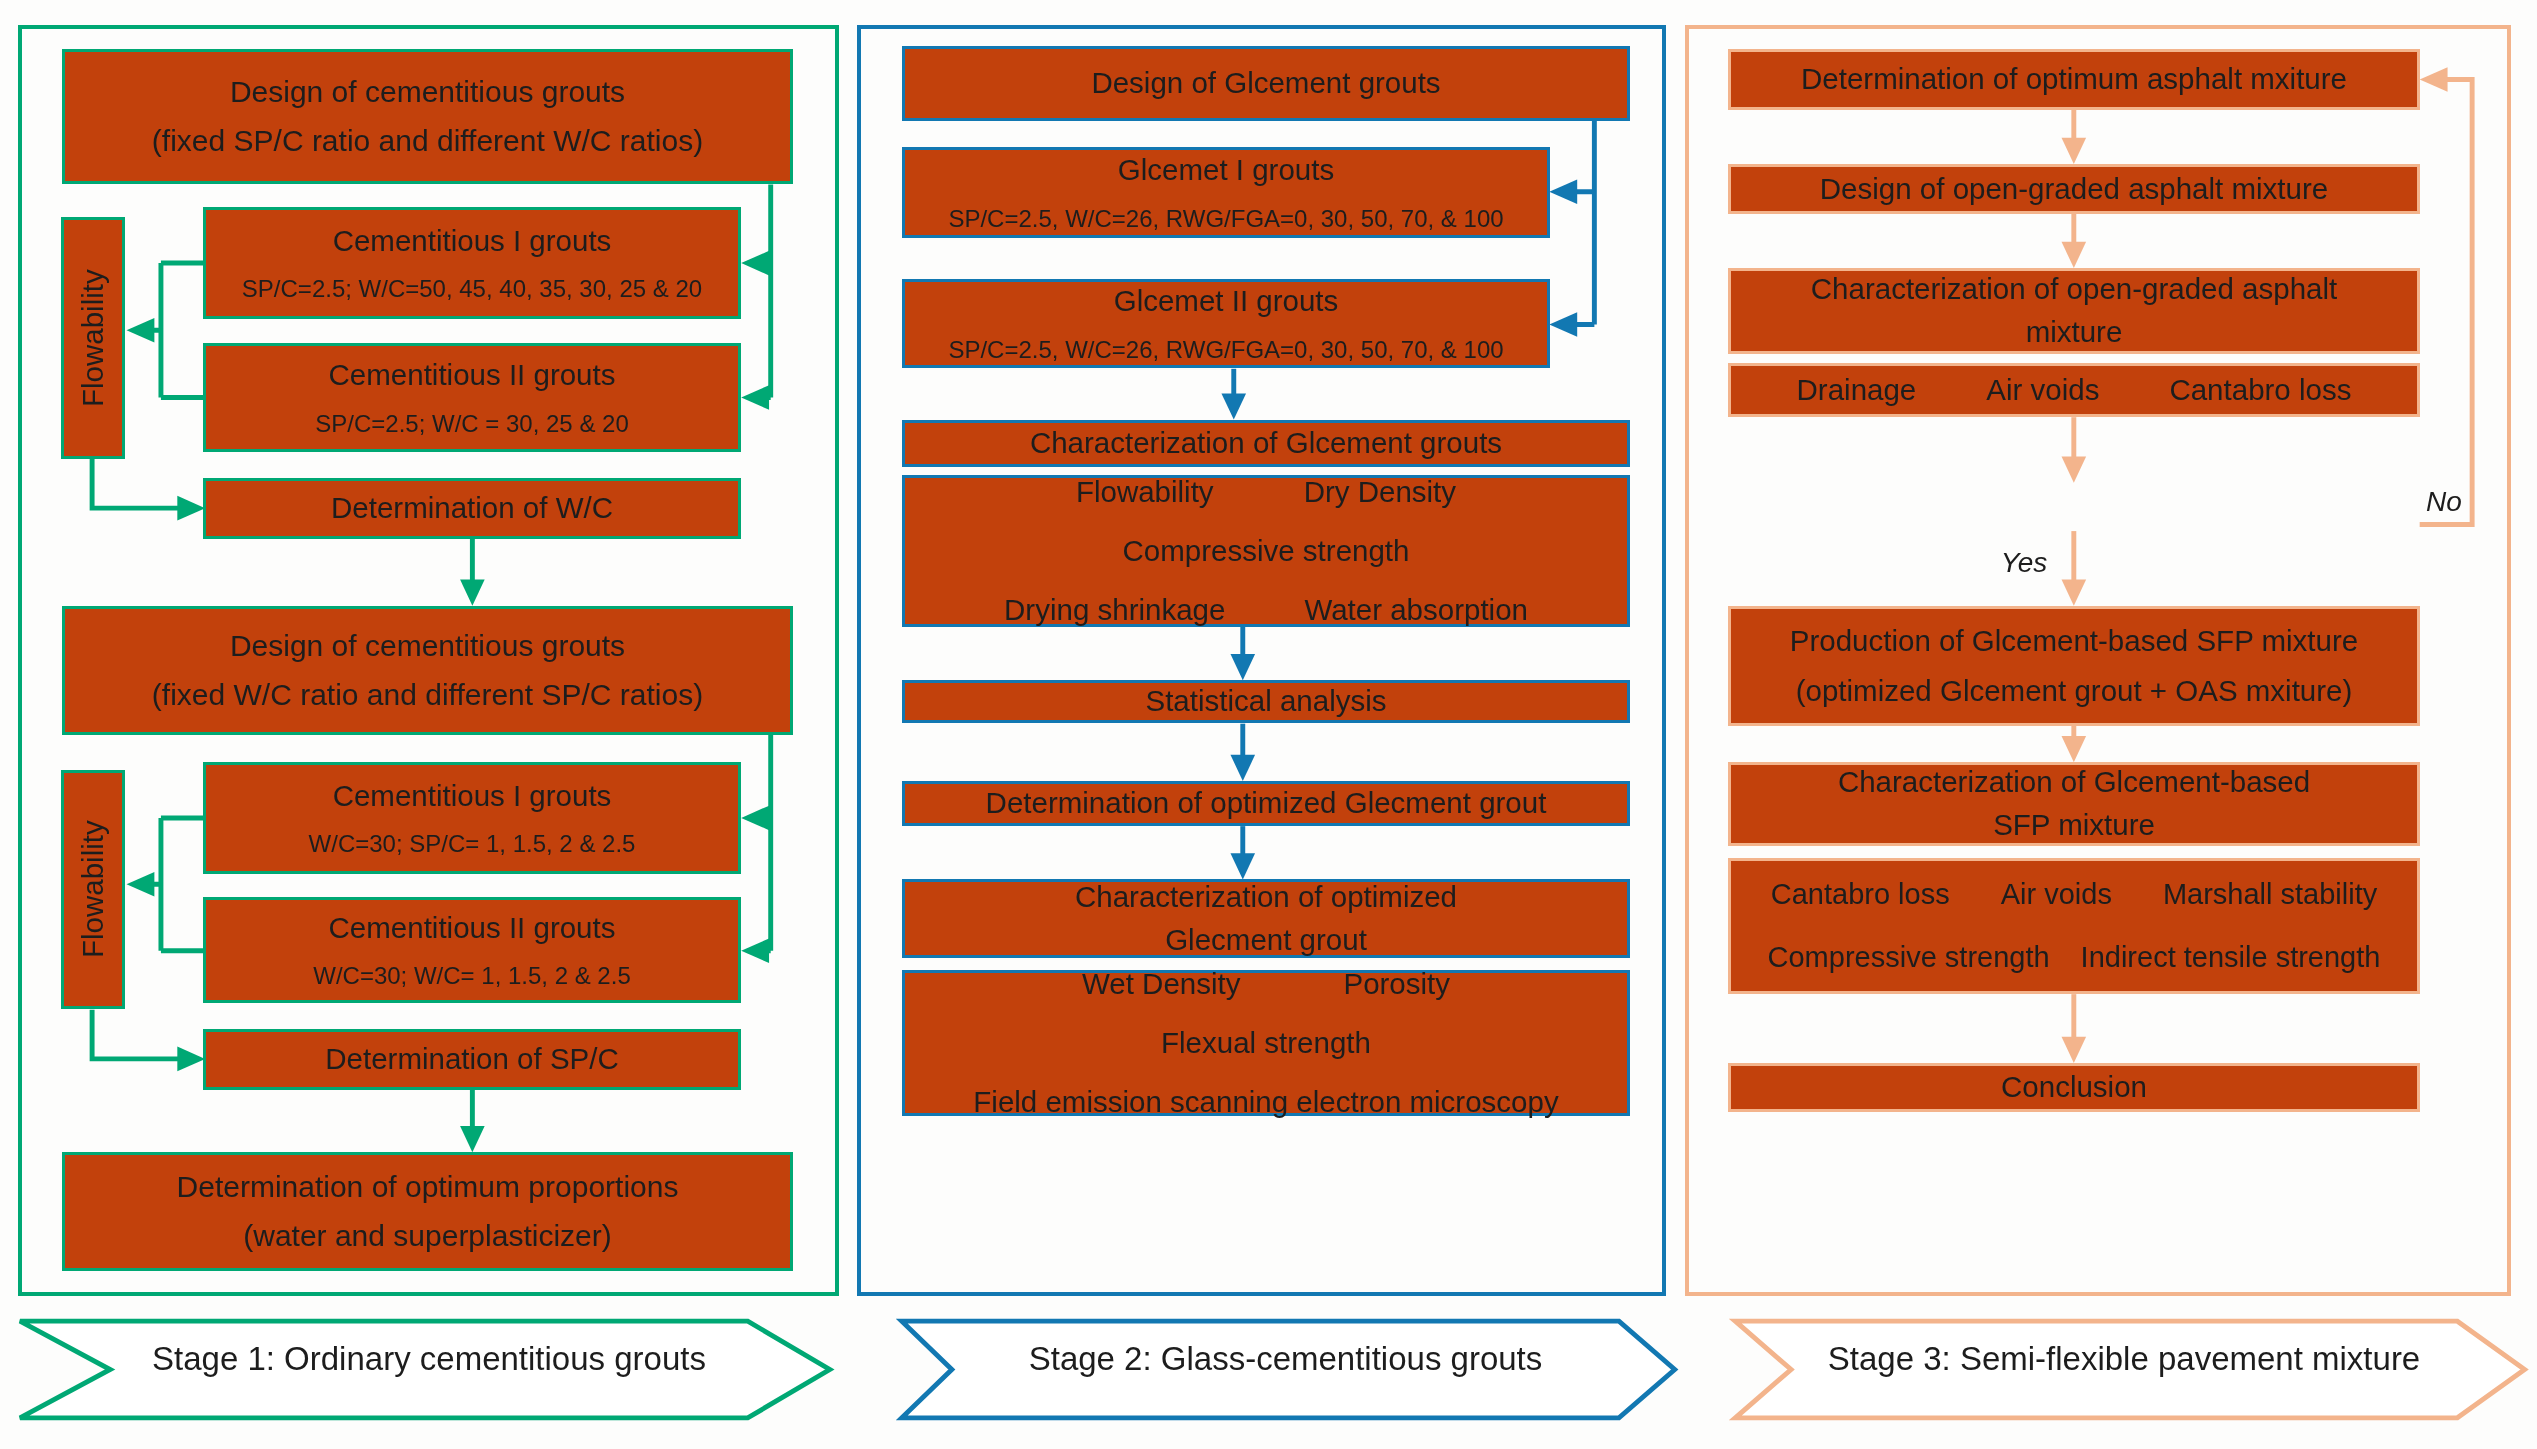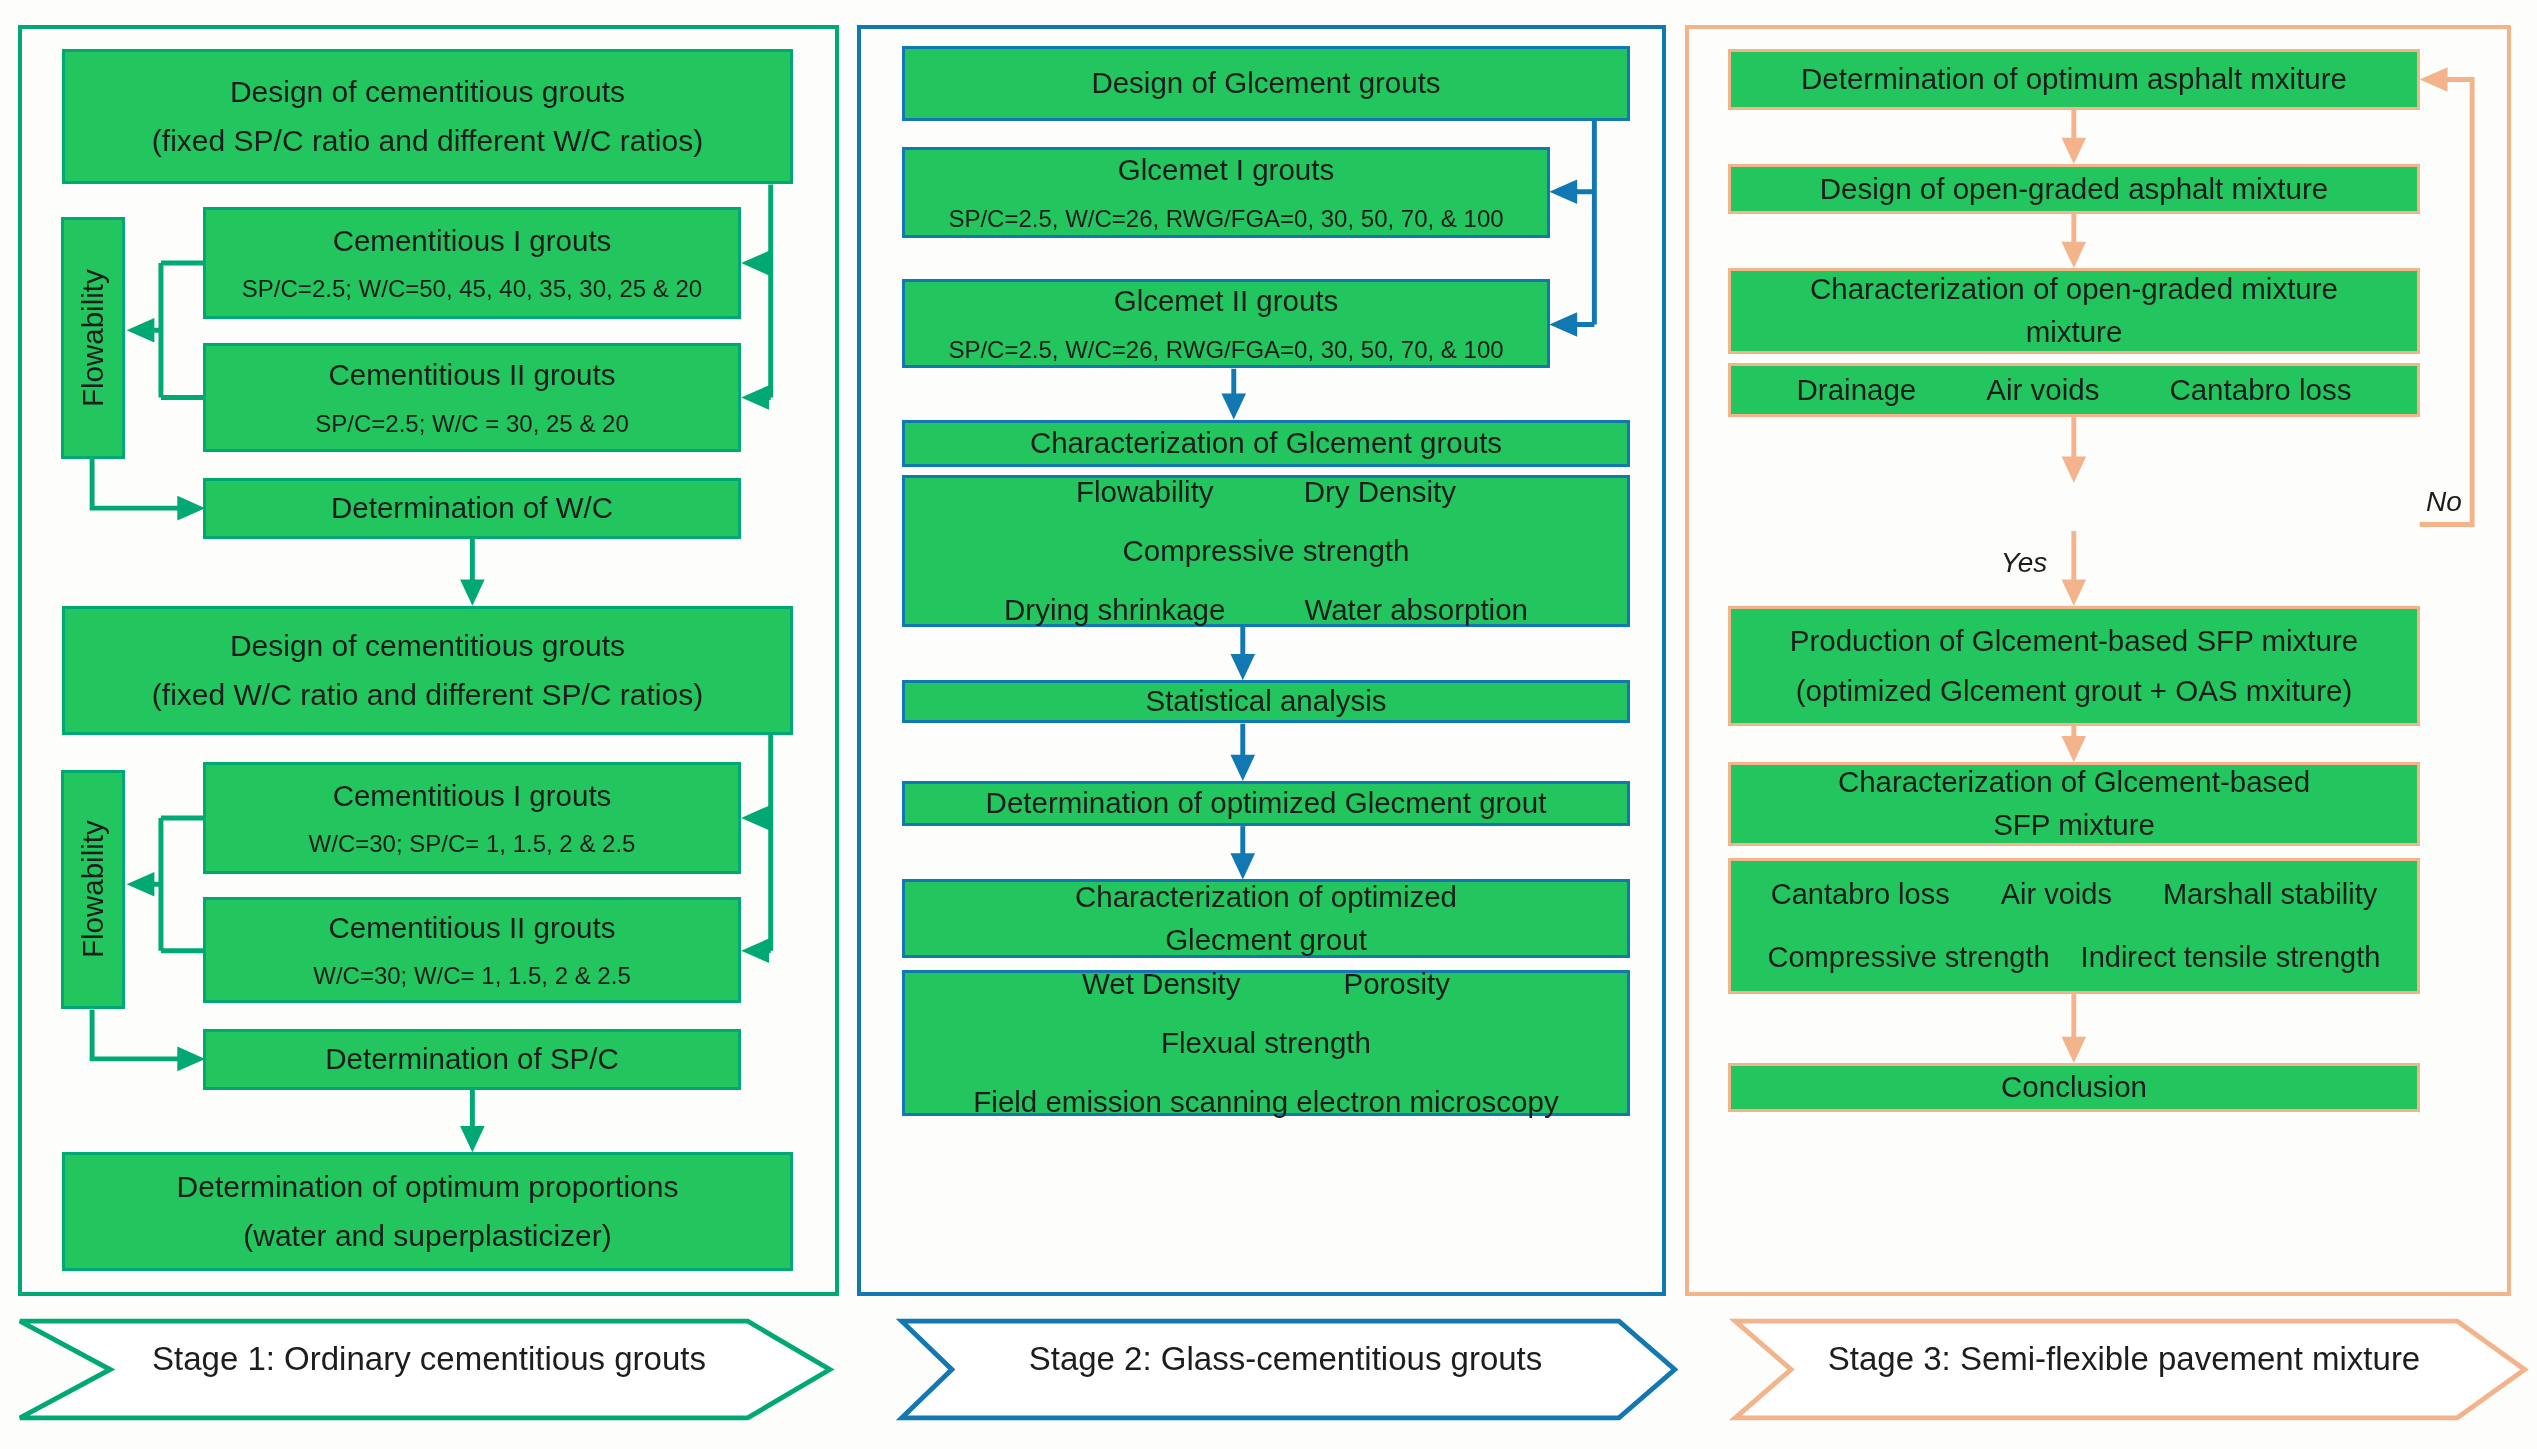--- a/index.html
+++ b/index.html
@@ -12,21 +12,21 @@
     font-family:"Liberation Sans","DejaVu Sans",sans-serif;color:var(--text);
     overflow:hidden;
   }
   #wires{position:absolute;left:0;top:0;width:2538px;height:1449px;}
   .shaft{fill:none;stroke-width:6;}
   .g .shaft{stroke:var(--stage1);} .g polygon{fill:var(--stage1);}
   .b .shaft{stroke:var(--stage2);} .b polygon{fill:var(--stage2);}
   .o .shaft{stroke:var(--stage3);} .o polygon{fill:var(--stage3);}
   .banner-shape{fill:#ffffff;stroke-width:6;stroke-linejoin:miter;}
   .box{
-    position:absolute;background:#22c55e;box-sizing:border-box;
+    position:absolute;background:#c2410c;box-sizing:border-box;
     display:flex;flex-direction:column;align-items:center;justify-content:center;
     text-align:center;line-height:1.5;
   }
   .s1{border:3.3px solid var(--stage1);}
   .s2{border:3.3px solid var(--stage2);}
   .s3{border:3.3px solid var(--stage3);}
   .outer{background:transparent;border-width:4.1px;}
   .t{font-size:29.5px;}
   .t2{font-size:30px;line-height:1.62;}
   .sub{font-size:24px;margin-top:8.2px;}
@@ -218,21 +218,21 @@
 
   <div class="box s3 t" style="left:1728px;top:49px;width:692px;height:61px">
     <span>Determination of optimum asphalt mxiture</span>
   </div>
 
   <div class="box s3 t" style="left:1728px;top:164px;width:692px;height:50px">
     <span>Design of open-graded asphalt mixture</span>
   </div>
 
   <div class="box s3 t" style="left:1728px;top:268px;width:692px;height:86px;line-height:1.45">
-    <span>Characterization of open-graded mixture</span>
+    <span>Characterization of open-graded asphalt</span>
     <span>mixture</span>
   </div>
 
   <div class="box s3 t" style="left:1728px;top:363px;width:692px;height:54px">
     <div class="row" style="gap:70px">
       <span>Drainage</span>
       <span>Air voids</span>
       <span>Cantabro loss</span>
     </div>
   </div>

